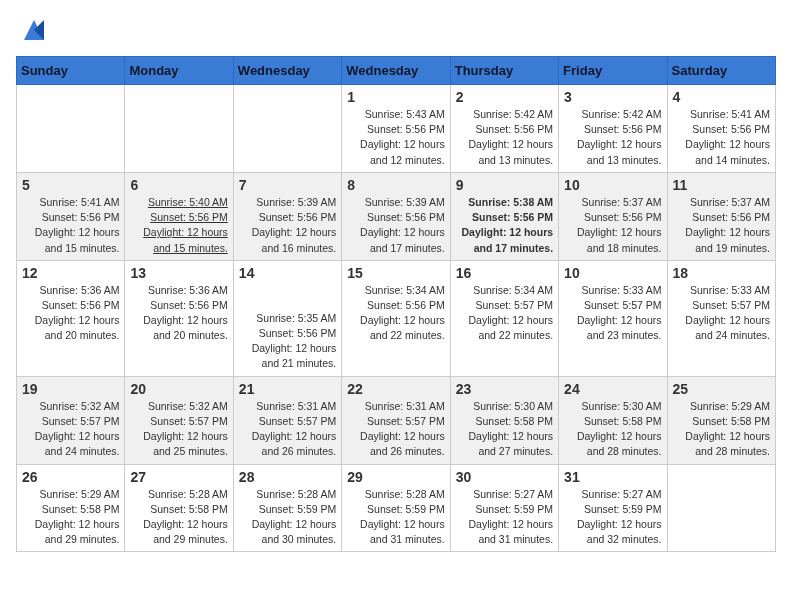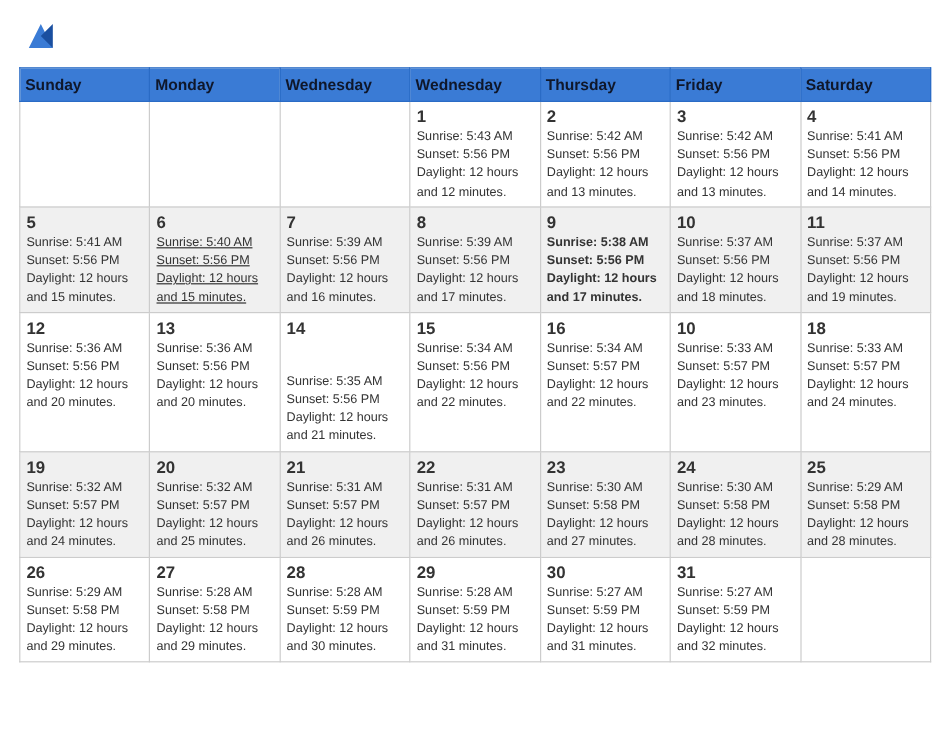--- a/index.html
+++ b/index.html
@@ -78,20 +78,21 @@
     .day-num {
       font-size: 14px;
       font-weight: bold;
       display: block;
       margin-bottom: 2px;
     }
     .day-info {
       font-size: 10.5px;
       line-height: 1.45;
       color: #333;
+      text-align: right;
     }
     .empty-cell {
       background: #f9f9f9;
     }
     .row-shaded td {
       background: #f0f0f0;
     }
     .row-white td {
       background: #fff;
     }

